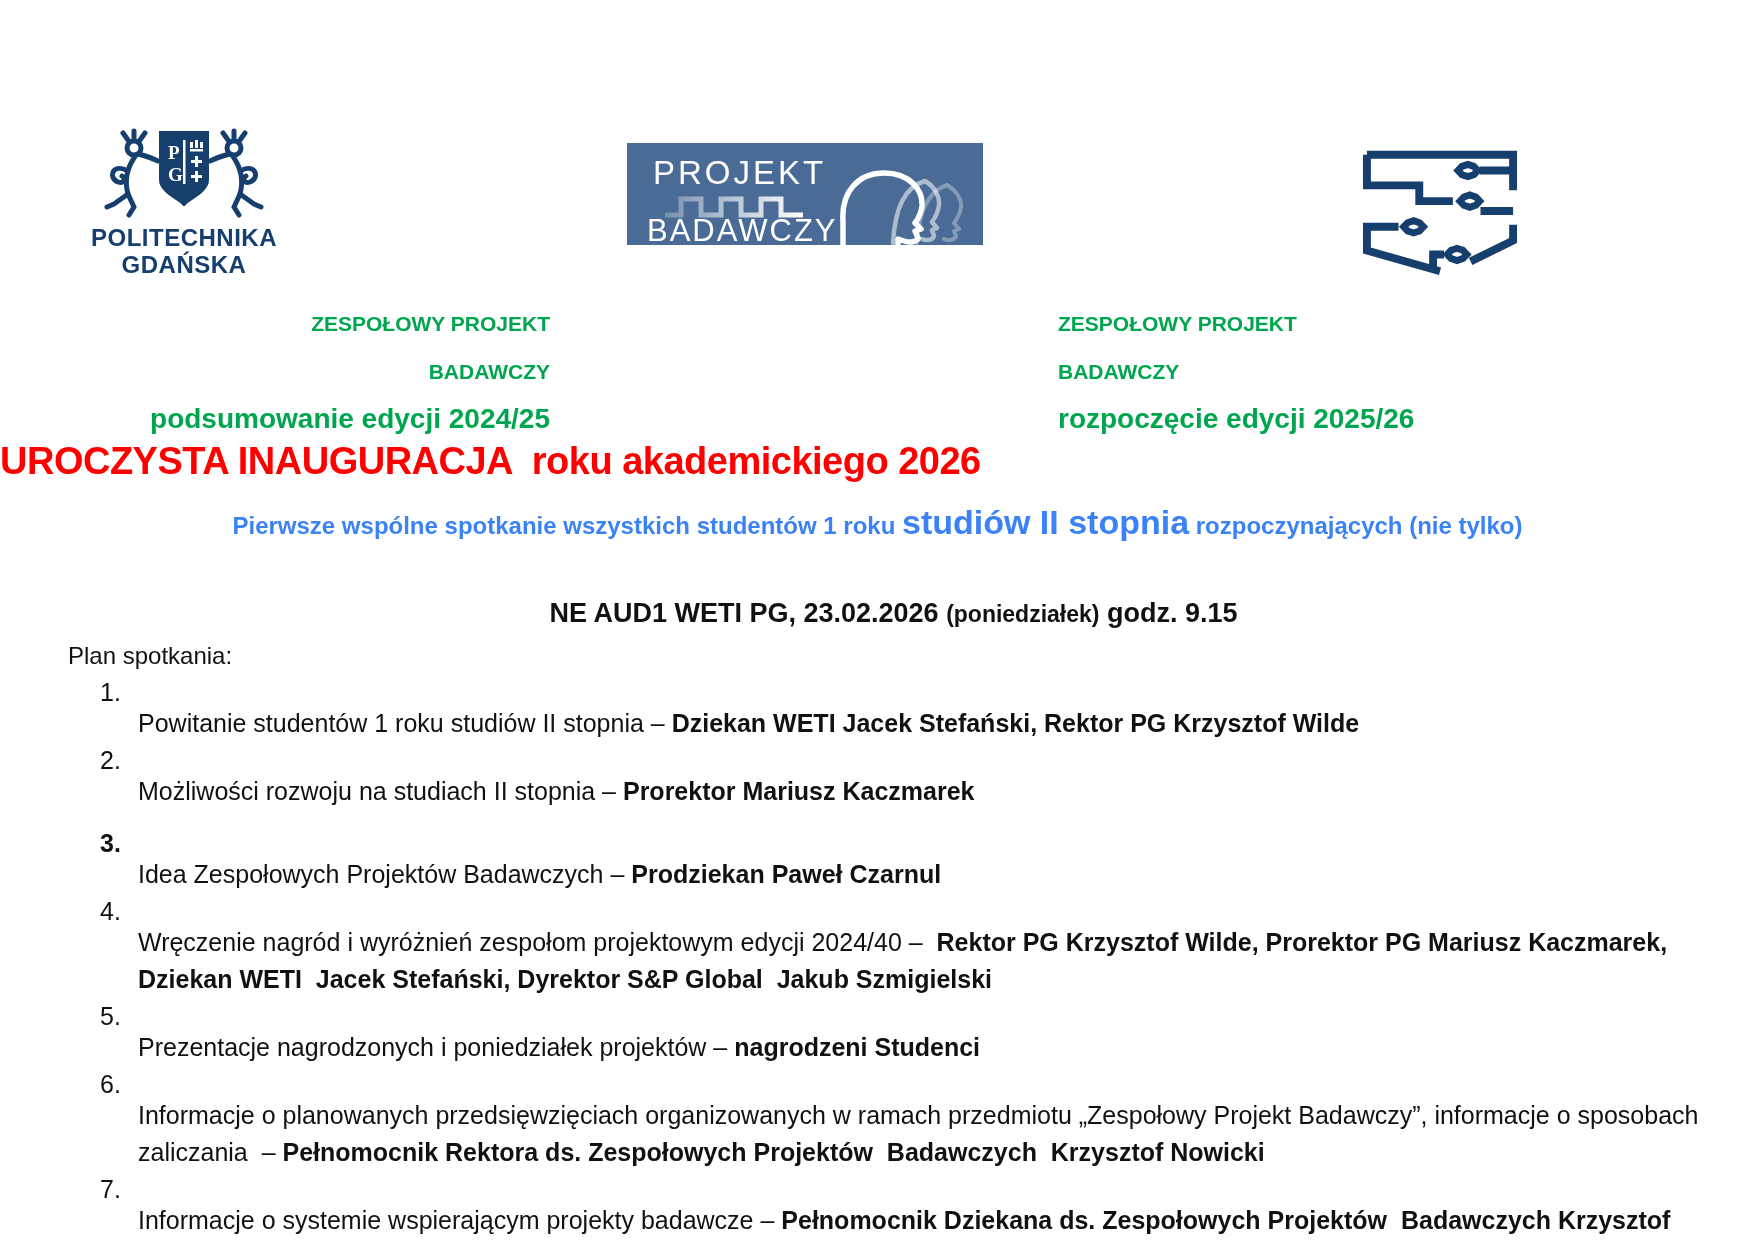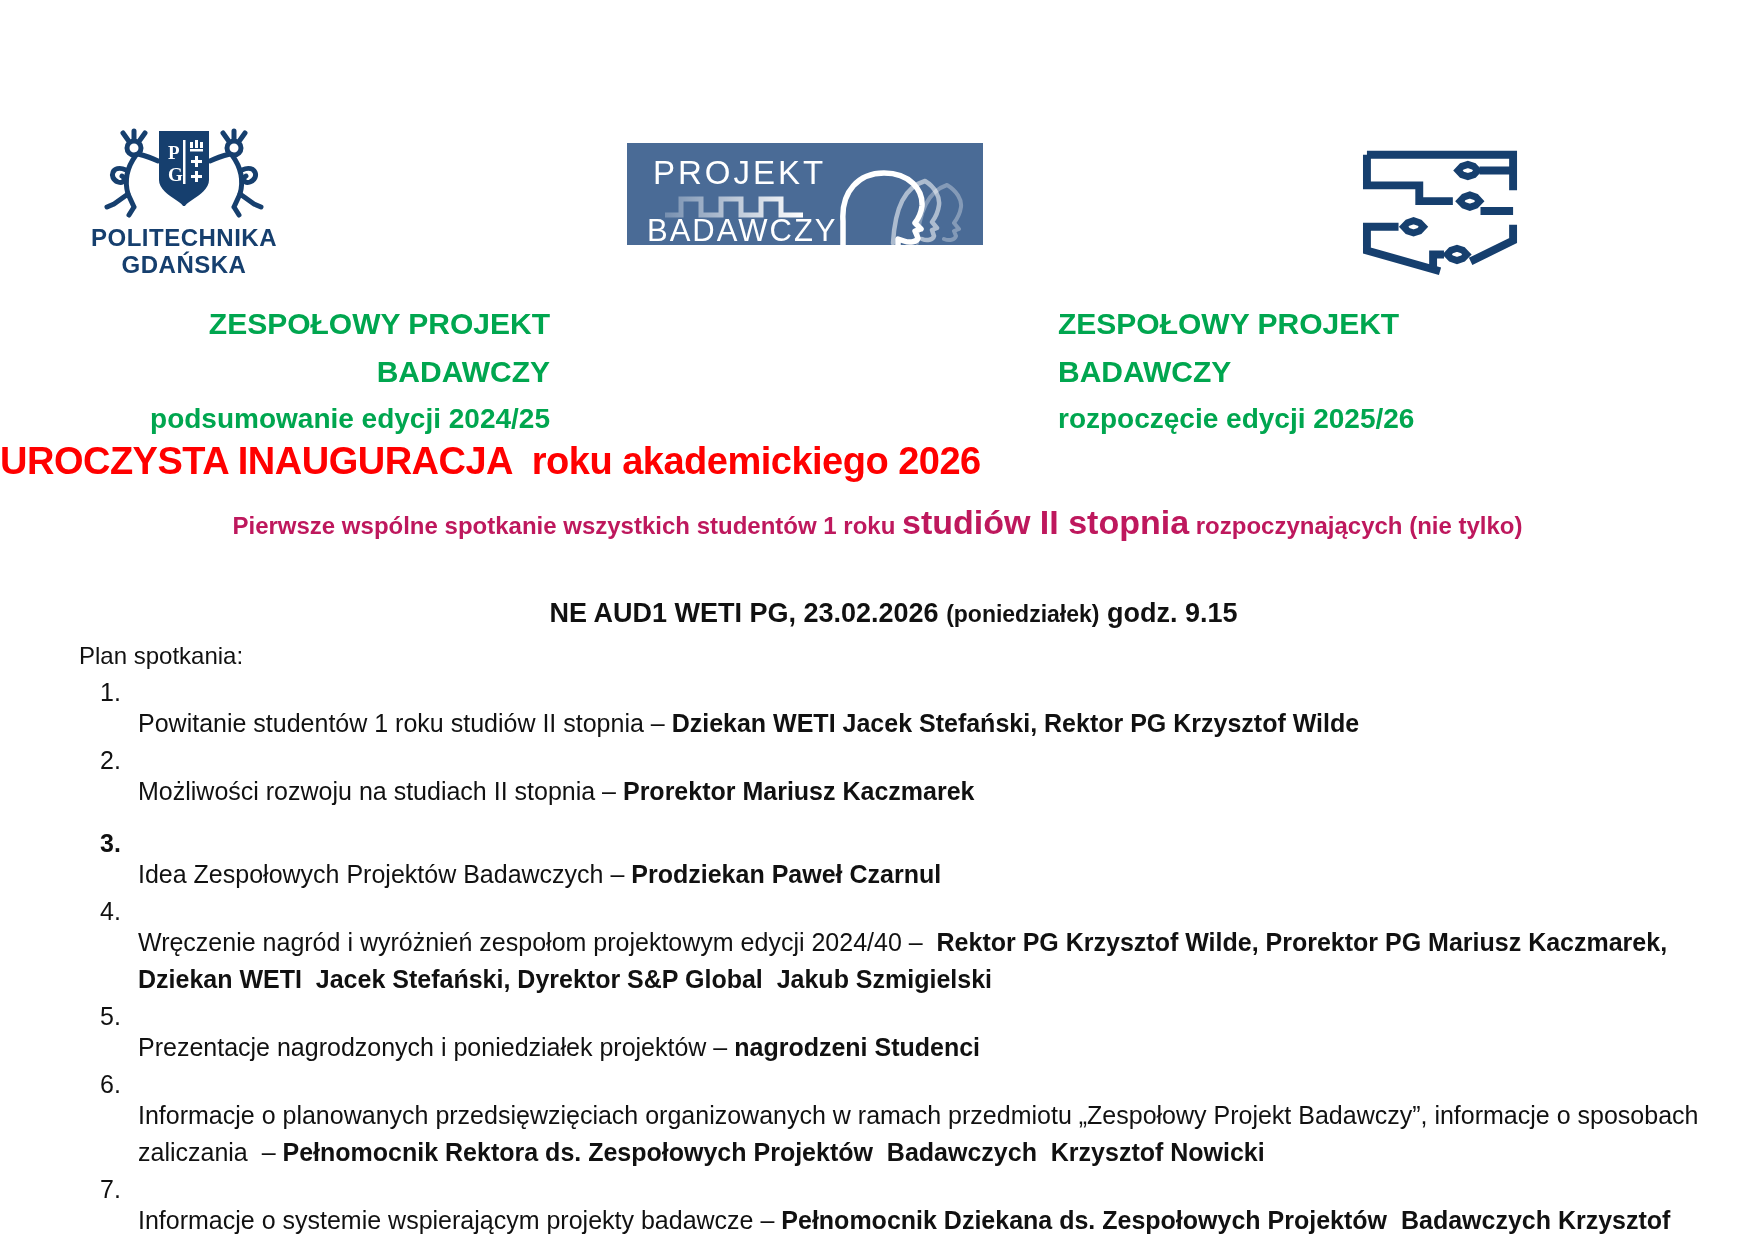--- a/index.html
+++ b/index.html
@@ -10,44 +10,44 @@
   
   .pg-logo{position:absolute;left:78px;top:128px;width:212px;text-align:center;}
   .pg-name{color:#163f6e;font-weight:700;font-size:24px;line-height:27px;letter-spacing:.5px;}
   .pb-logo{position:absolute;left:627px;top:143px;width:356px;height:102px;}
   .weti-logo{position:absolute;left:1362px;top:145px;width:158px;height:132px;}
   svg{display:block;}
   
   .green{color:#00a64f;font-weight:700;}
   .ed-left{position:absolute;left:90px;top:300px;width:460px;text-align:right;}
   .ed-right{position:absolute;left:1058px;top:300px;width:480px;text-align:left;}
-  .ed-line{font-size:30px;line-height:48px;}
+  .ed-line{font-size:21px;line-height:48px;}
   .ed-sub{font-size:28px;line-height:46px;}
   
   .title{
     position:absolute;left:0;top:440px;width:100%;text-align:left;
     color:#ff0000;font-weight:700;font-size:38px;letter-spacing:-.5px;white-space:pre-wrap;
   }
   .subtitle{
     position:absolute;left:0;top:503px;width:100%;text-align:center;
-    color:#be185d;font-weight:700;font-size:24px;white-space:pre-wrap;
+    color:#3b82f6;font-weight:700;font-size:24px;white-space:pre-wrap;
   }
   .subtitle .big{font-size:34px;}
   .subtitle2{
     position:absolute;left:0;top:556px;width:100%;text-align:center;
     color:#ff0000;font-weight:700;font-size:25px;
   }
   
   .dateline{
     position:absolute;left:16px;top:598px;width:100%;text-align:center;
     color:#111;font-weight:700;font-size:27px;white-space:pre-wrap;
   }
   .dateline .mid{font-size:23px;}
   
-  .plan-label{position:absolute;left:68px;top:642px;font-size:24px;color:#111;margin-left:11px;}
+  .plan-label{position:absolute;left:68px;top:642px;font-size:24px;color:#111;}
   .plan{position:absolute;left:100px;top:674px;width:1600px;}
   .item{display:flex;font-size:25px;line-height:37px;color:#111;}
   .item .num{flex:0 0 38px;}
   .item .txt{flex:1;white-space:pre-wrap;margin-top:31px;}
   .item .txt b{font-weight:700;}
   .item.gap-top{margin-top:15px;}
   .item.last{margin-top:3px;}
   .bold-num{font-weight:700;}
   .item.last .num{font-size:27px;}
 </style>

